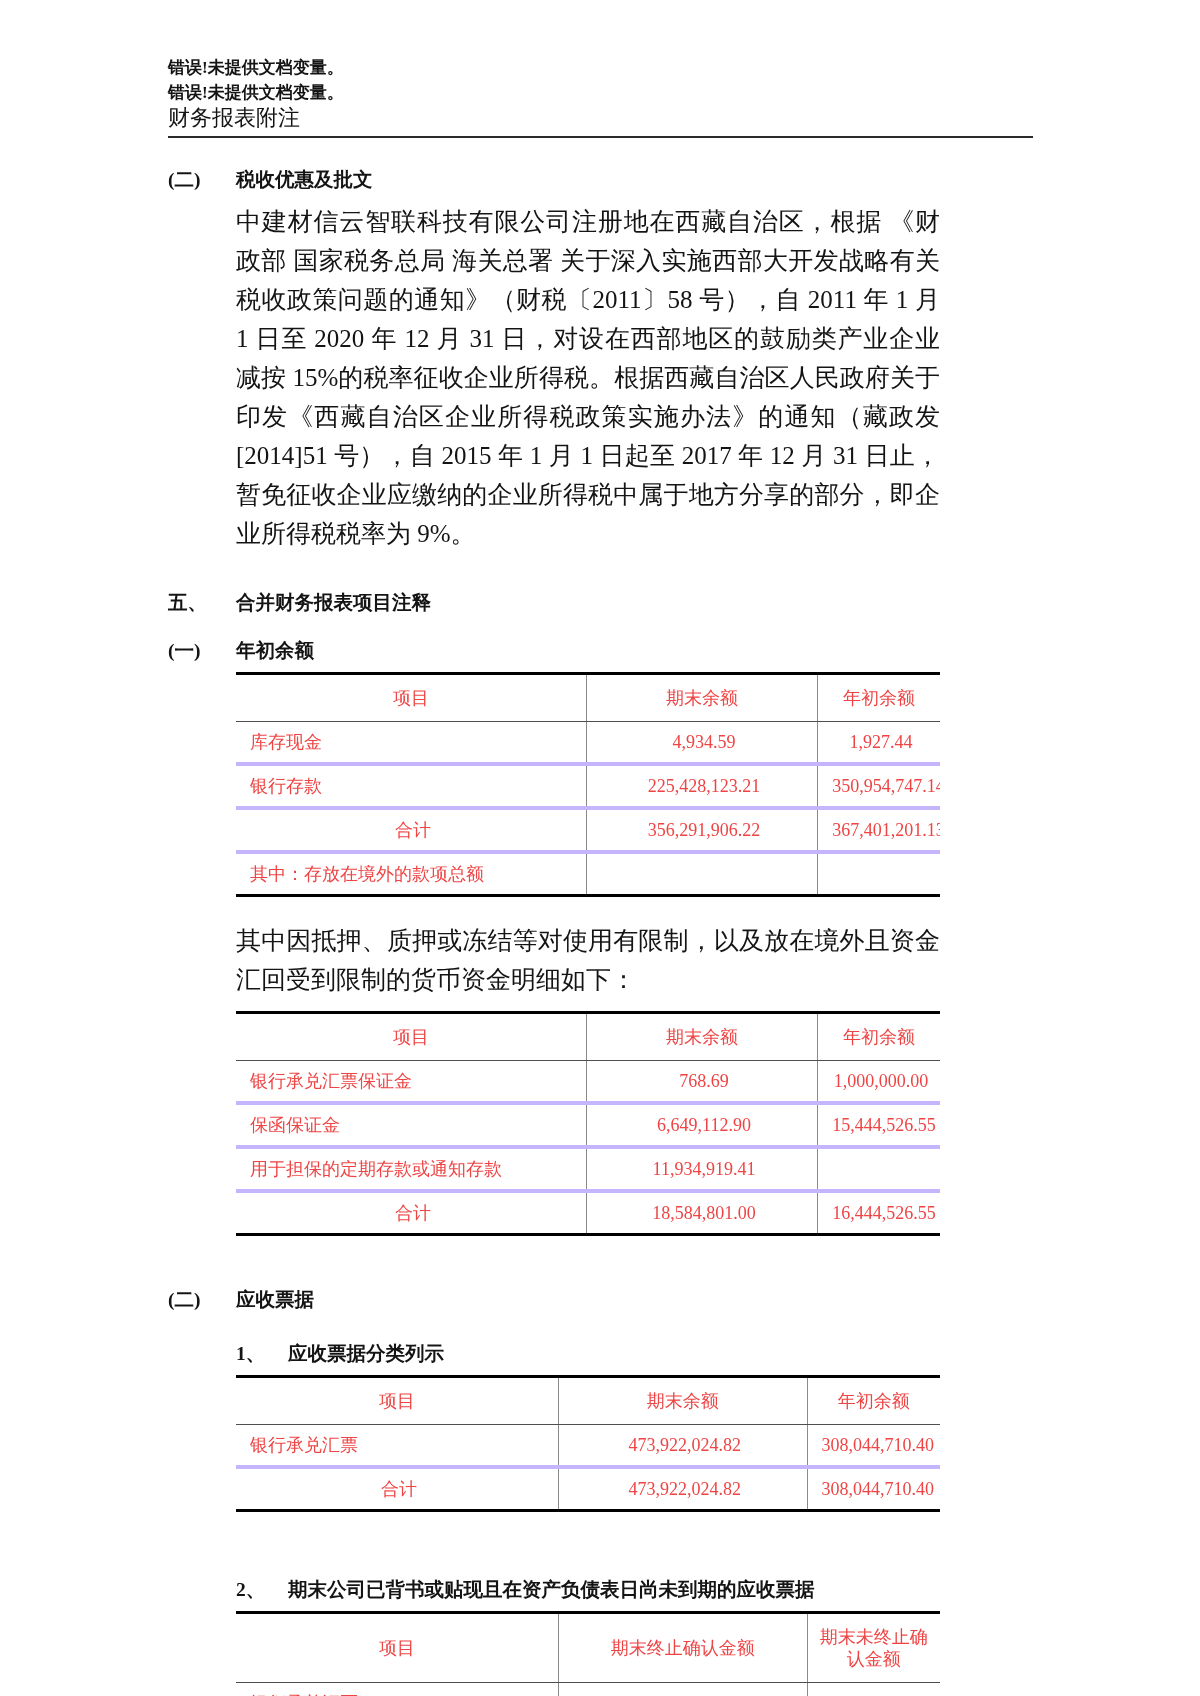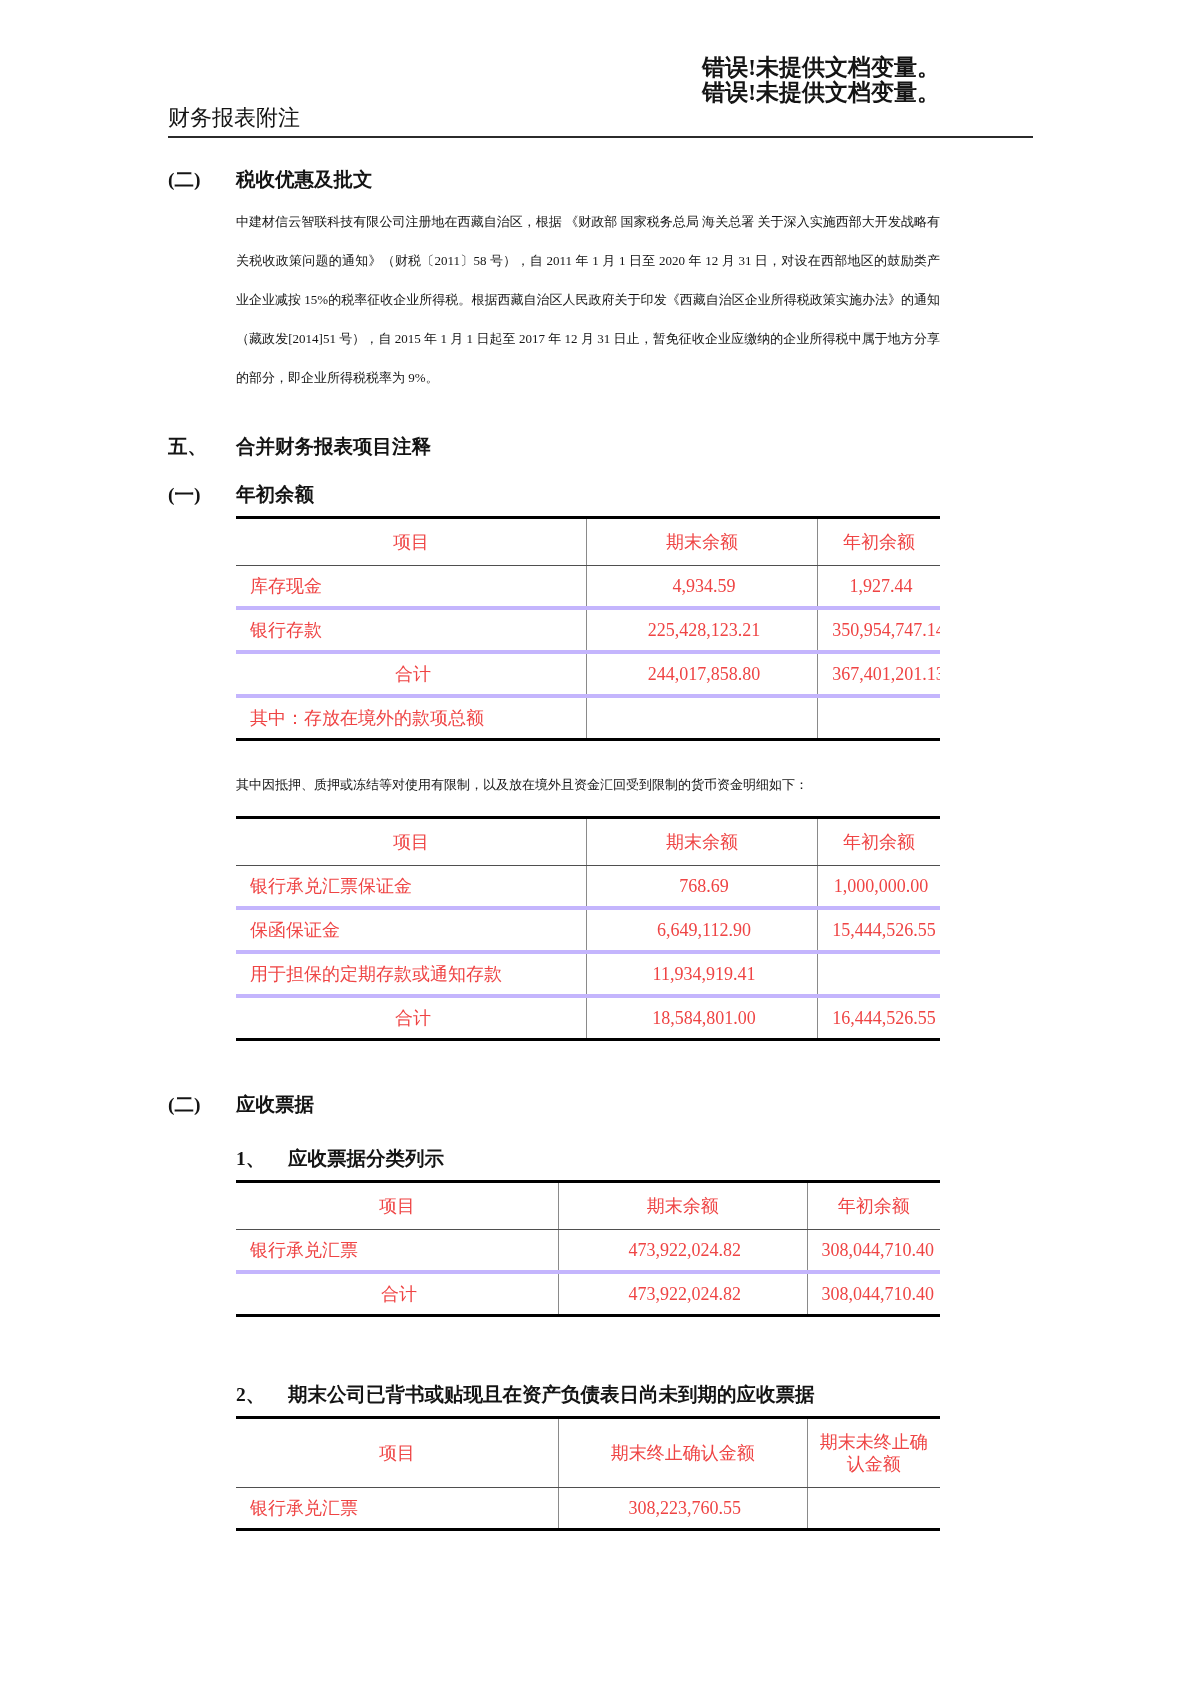--- a/index.html
+++ b/index.html
@@ -16,23 +16,22 @@
     font-family: "Liberation Serif", "DejaVu Serif", serif;
     overflow: hidden;
     box-sizing: border-box;
     padding: 55px 0 0 168px;
   }
   .content { width: 772px; }
 
   
   .hdr-line-bold {
     font-weight: bold;
-    font-size: 23px;
+    font-size: 17px;
     line-height: 25px;
-    text-align: right;
   }
   .hdr-line {
     font-size: 22px;
     line-height: 24px;
     margin-top: 1px;
   }
   .hdr-rule {
     width: 865px;
     border: none;
     border-top: 2px solid #2b2b2b;
@@ -53,21 +52,21 @@
     font-size: 19.5px;
     line-height: 24px;
     margin-left: 68px;
   }
   .sub-heading .lbl { width: 52px; flex-shrink: 0; }
 
   
   .body-text {
     margin: 10px 12px 0 68px;
     width: 704px;
-    font-size: 13px;
+    font-size: 25px;
     line-height: 39px;
     text-align: justify;
   }
 
   
   .fin-table {
     width: 704px;
     margin-left: 68px;
     border-collapse: collapse;
     table-layout: fixed;
@@ -156,21 +155,21 @@
             <td class="num">4,934.59</td>
             <td class="num">1,927.44</td>
           </tr>
           <tr>
             <td class="label">银行存款</td>
             <td class="num">225,428,123.21</td>
             <td class="num">350,954,747.14</td>
           </tr>
           <tr>
             <td class="label center">合计</td>
-            <td class="num">244,017,858.80</td>
+            <td class="num">356,291,906.22</td>
             <td class="num">367,401,201.13</td>
           </tr>
           <tr>
             <td class="label">其中：存放在境外的款项总额</td>
             <td class="num"></td>
             <td class="num"></td>
           </tr>
         </tbody>
       </table>
 

